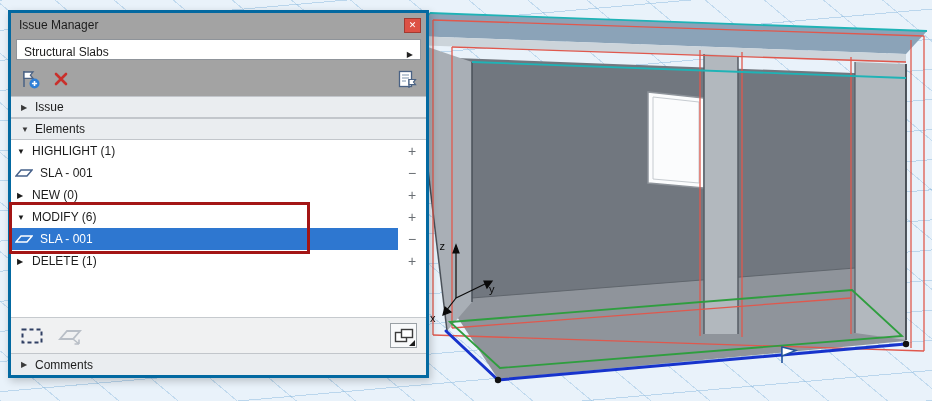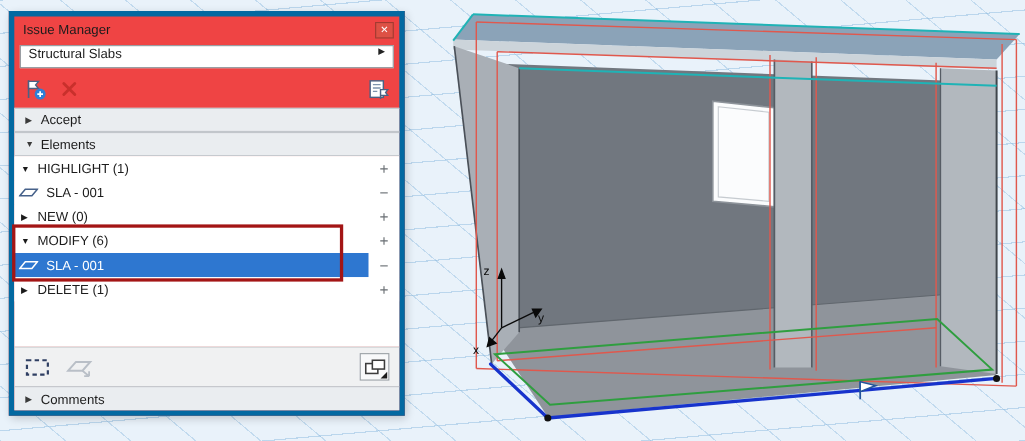--- a/index.html
+++ b/index.html
@@ -8,29 +8,29 @@
 
   
   .viewport{position:absolute;inset:0;background-color:#e9f2fa;
     background-image:
       repeating-linear-gradient(355deg, rgba(130,180,220,.45) 0 1px, transparent 1px 30px),
       repeating-linear-gradient(40deg,  rgba(130,180,220,.38) 0 1px, transparent 1px 38px);}
   .scene{position:absolute;inset:0;width:100%;height:100%}
   .scene text{font-size:11px;fill:#0a0a0a}
 
   
-  .panel{position:absolute;left:8px;top:10px;width:360px;height:368px;background:#ef4444;
-    border:5px solid #0369a1;box-shadow:2px 3px 8px rgba(0,0,0,.2);display:flex;flex-direction:column;
+  .panel{position:absolute;left:8px;top:10px;width:421px;height:368px;background:#a3a3a3;
+    border:3px solid #0369a1;box-shadow:2px 3px 8px rgba(0,0,0,.2);display:flex;flex-direction:column;
     z-index:10;font-size:12px;color:#1c1c1c}
   .titlebar{height:24px;display:flex;align-items:center;padding:0 5px 0 8px;flex:0 0 auto}
   .title{flex:1}
   .close{width:17px;height:15px;background:var(--close-red,#dd5145);border:1px solid #a23a31;color:#fff;
     font-size:9px;line-height:1;display:flex;align-items:center;justify-content:center;cursor:pointer}
   .scheme-wrap{padding:2px 5px;flex:0 0 auto}
-  .scheme-select{height:21px;background:#fff;border:1px solid #8f949a;display:flex;align-items:flex-start;
+  .scheme-select{height:21px;background:#fff;border:1px solid #8f949a;display:flex;align-items:flex-end;
     padding:0 7px;cursor:pointer}
   .scheme-select .flyout{margin-left:auto;font-size:8px;color:#222}
   .toolbar{height:34px;display:flex;align-items:center;padding:0 8px;gap:12px;flex:0 0 auto}
   .btn{background:none;border:0;padding:0;display:flex;align-items:center;justify-content:center;cursor:pointer}
   .spacer{flex:1}
   .sec{height:22px;display:flex;align-items:center;background:#eaedf0;border-top:1px solid #c2c6cb;
     border-bottom:1px solid #c2c6cb;padding:0 10px;flex:0 0 auto;cursor:pointer}
   .sec .tri{width:14px;font-size:8px;color:#3a3a3a}
   .list{background:#fff;flex:1;display:flex;flex-direction:column;overflow:hidden;position:relative}
   .row{height:22px;display:flex;align-items:center;flex:0 0 auto;background:#fff}
@@ -167,21 +167,21 @@
         <rect x="3.5" y="3.5" width="12" height="15" fill="#fff" stroke="#4a6284" stroke-width="1.3"></rect>
         <path d="M6 7 h7 M6 10 h7 M6 13 h4" stroke="#7f94ad" stroke-width="1.2"></path>
         <line x1="13" y1="11" x2="13" y2="20" stroke="#4a6284" stroke-width="1.3"></line>
         <path d="M13 11.5 h6.5 l-2 2.6 2 2.6 h-6.5 z" fill="#fff" stroke="#4a6284" stroke-width="1.2"></path>
       </svg>
     </button>
   </div>
 
   <div class="sec">
     <span class="tri">▶</span>
-    <span>Accept</span>
+    <span>Issue</span>
   </div>
 
   <div class="sec">
     <span class="tri">▼</span>
     <span>Elements</span>
   </div>
 
   <div class="list">
 
     <div class="row group">

